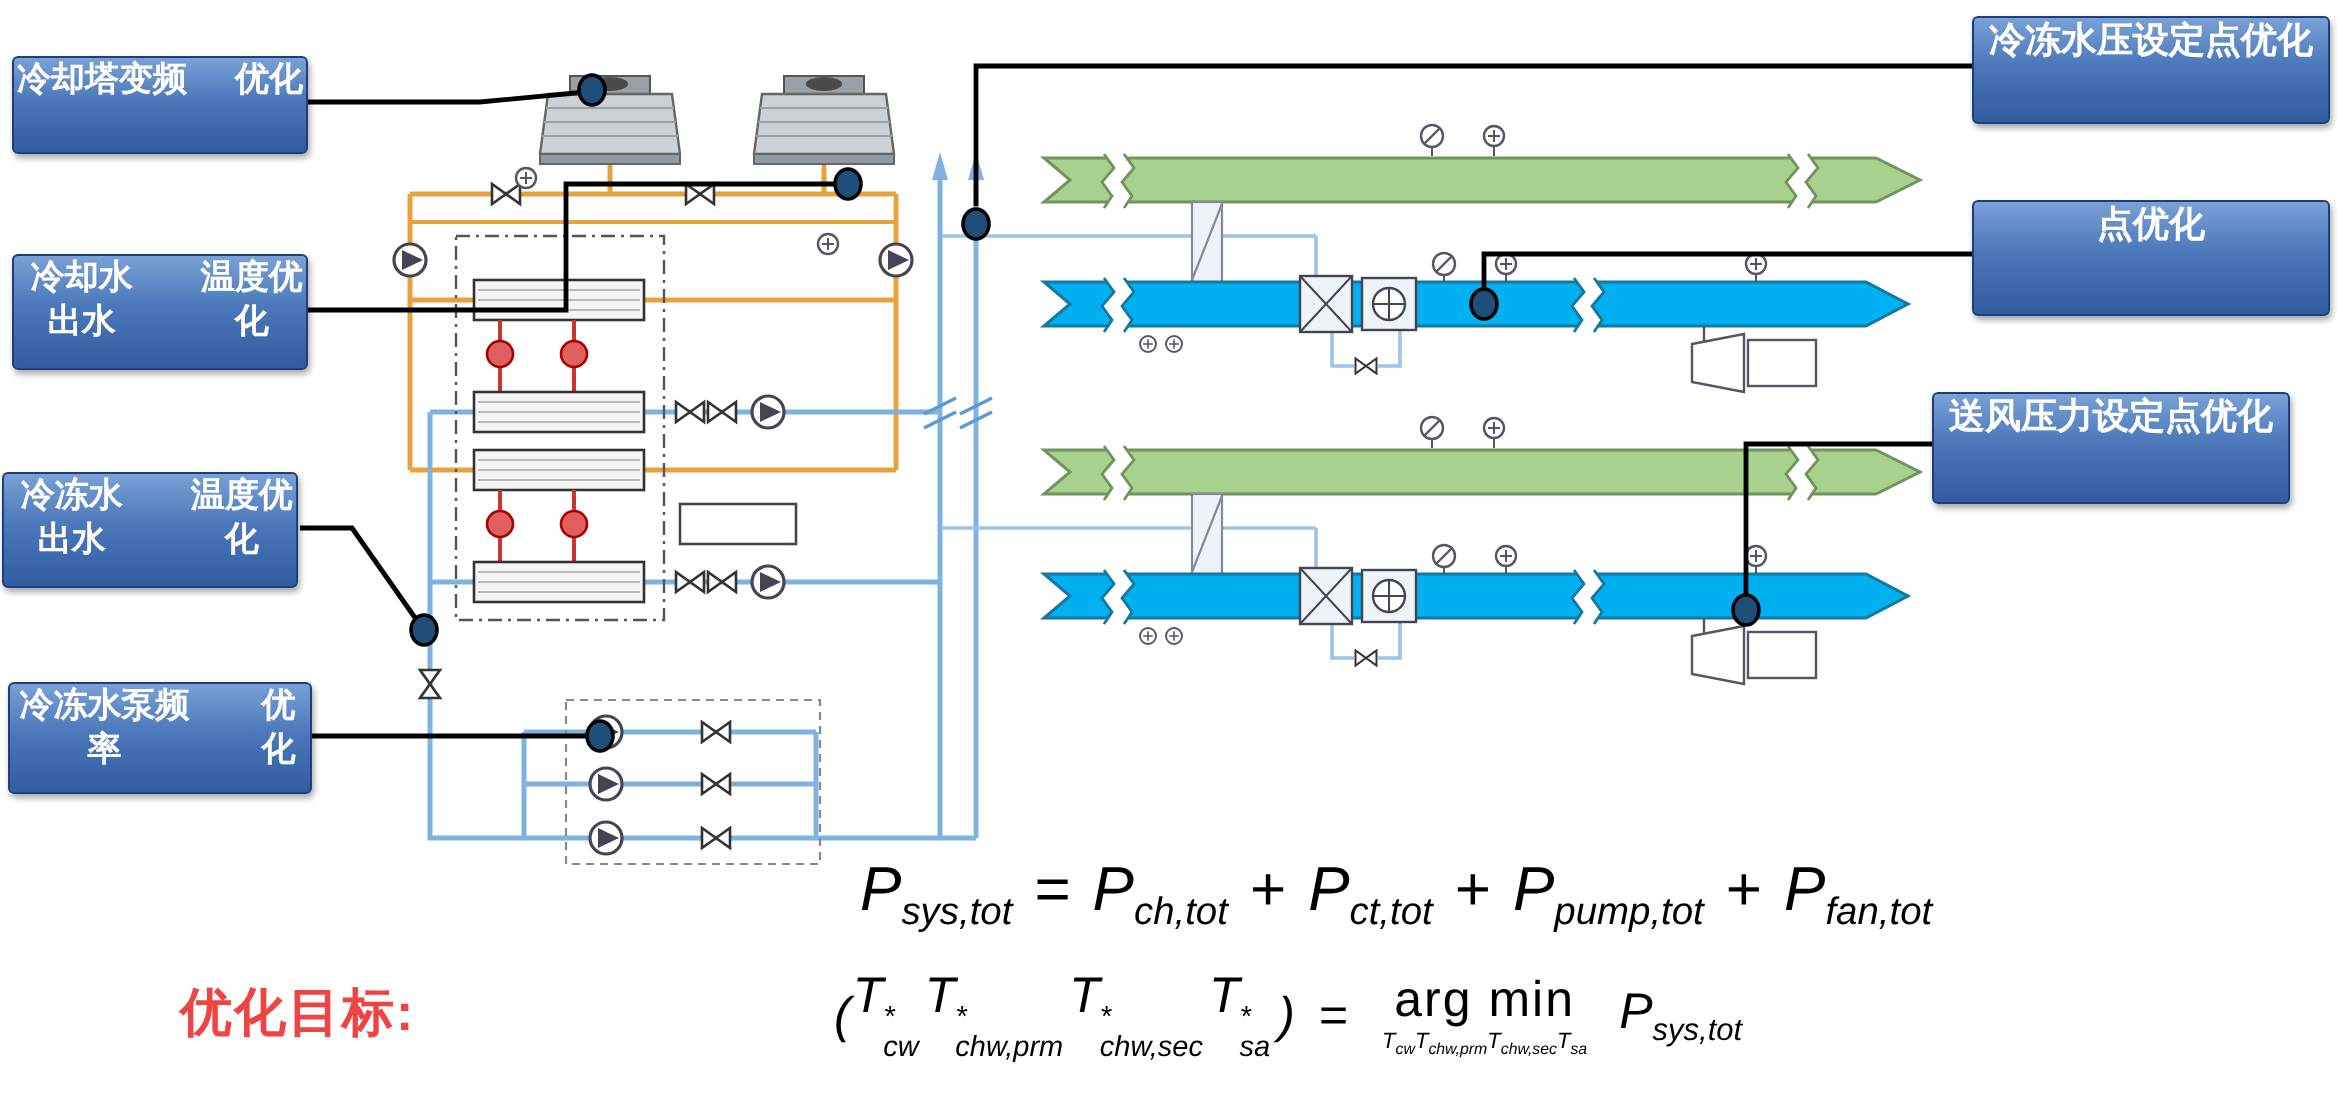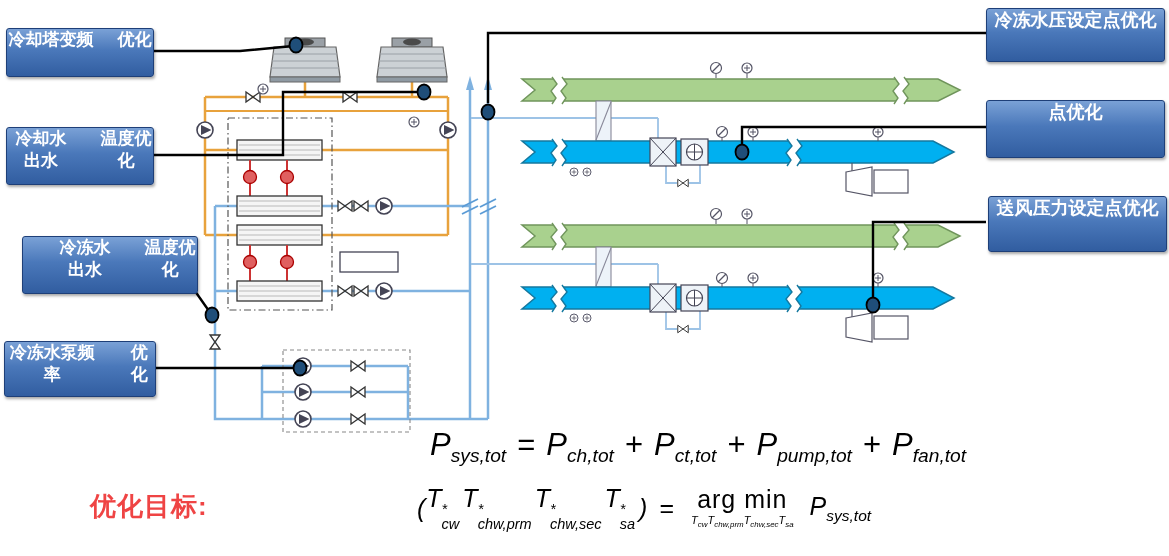--- a/index.html
+++ b/index.html
@@ -12,25 +12,25 @@
     text-align:center; color:#fff; font-weight:bold; line-height:1.32;
     background:linear-gradient(180deg,#7aa1d6 0%,#4a78ba 45%,#315da0 100%);
     border:1px solid #1e3f78; border-radius:3px;
     box-shadow:1px 2px 3px rgba(0,0,0,.35);
   }
   .callout span { display:block; }
   .c-left  { font-size:17px;gap:24px; }
   .c-right { font-size:18px; }
   .c1 { left:6px;   top:28px;  width:146px; height:47px; }
   .c2 { left:6px;   top:127px; width:146px; height:56px; }
-  .c3 { left:22px;   top:236px; width:146px; height:56px;padding-left:28px; }
+  .c3 { left:1px;   top:236px; width:146px; height:56px; }
   .c4 { left:4px;   top:341px; width:150px; height:54px; }
   .c5 { left:986px; top:8px;   width:177px; height:52px; }
   .c6 { left:986px; top:100px; width:177px; height:56px; }
-  .c7 { left:988px; top:196px; width:177px; height:54px; }
+  .c7 { left:966px; top:196px; width:177px; height:54px; }
 
   .objective { position:absolute; left:90px; top:489px; font-size:26px;
                font-weight:bold; color:#ef4444; letter-spacing:1px; }
 
   .formula { position:absolute; color:#000; white-space:nowrap;
              font-family:Liberation Sans, sans-serif; font-style:italic; }
   .f1 { left:430px; top:427px; font-size:31px; }
   .f1 sub, .f2 sub { font-size:62%; }
   .op  { font-style:normal; padding:0 11px; }
   .par { padding:0 1px; }

